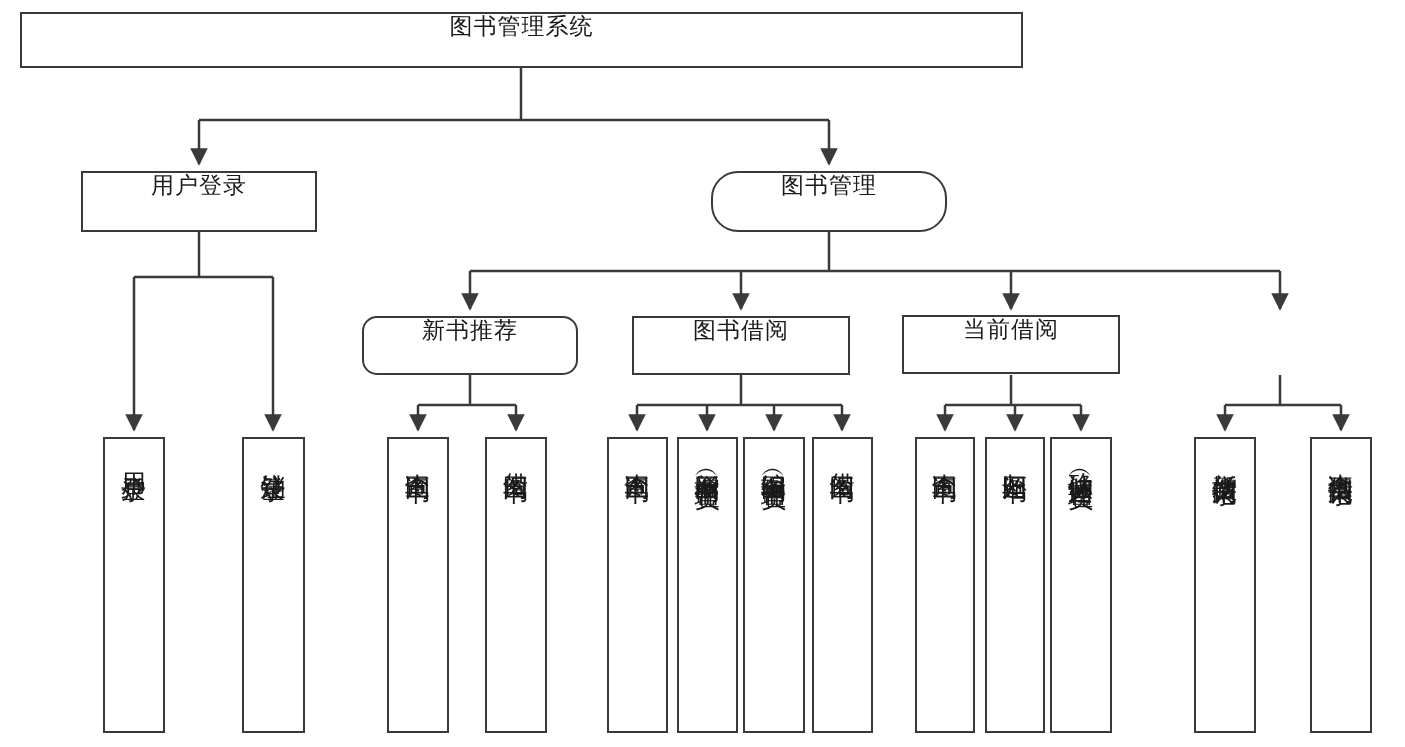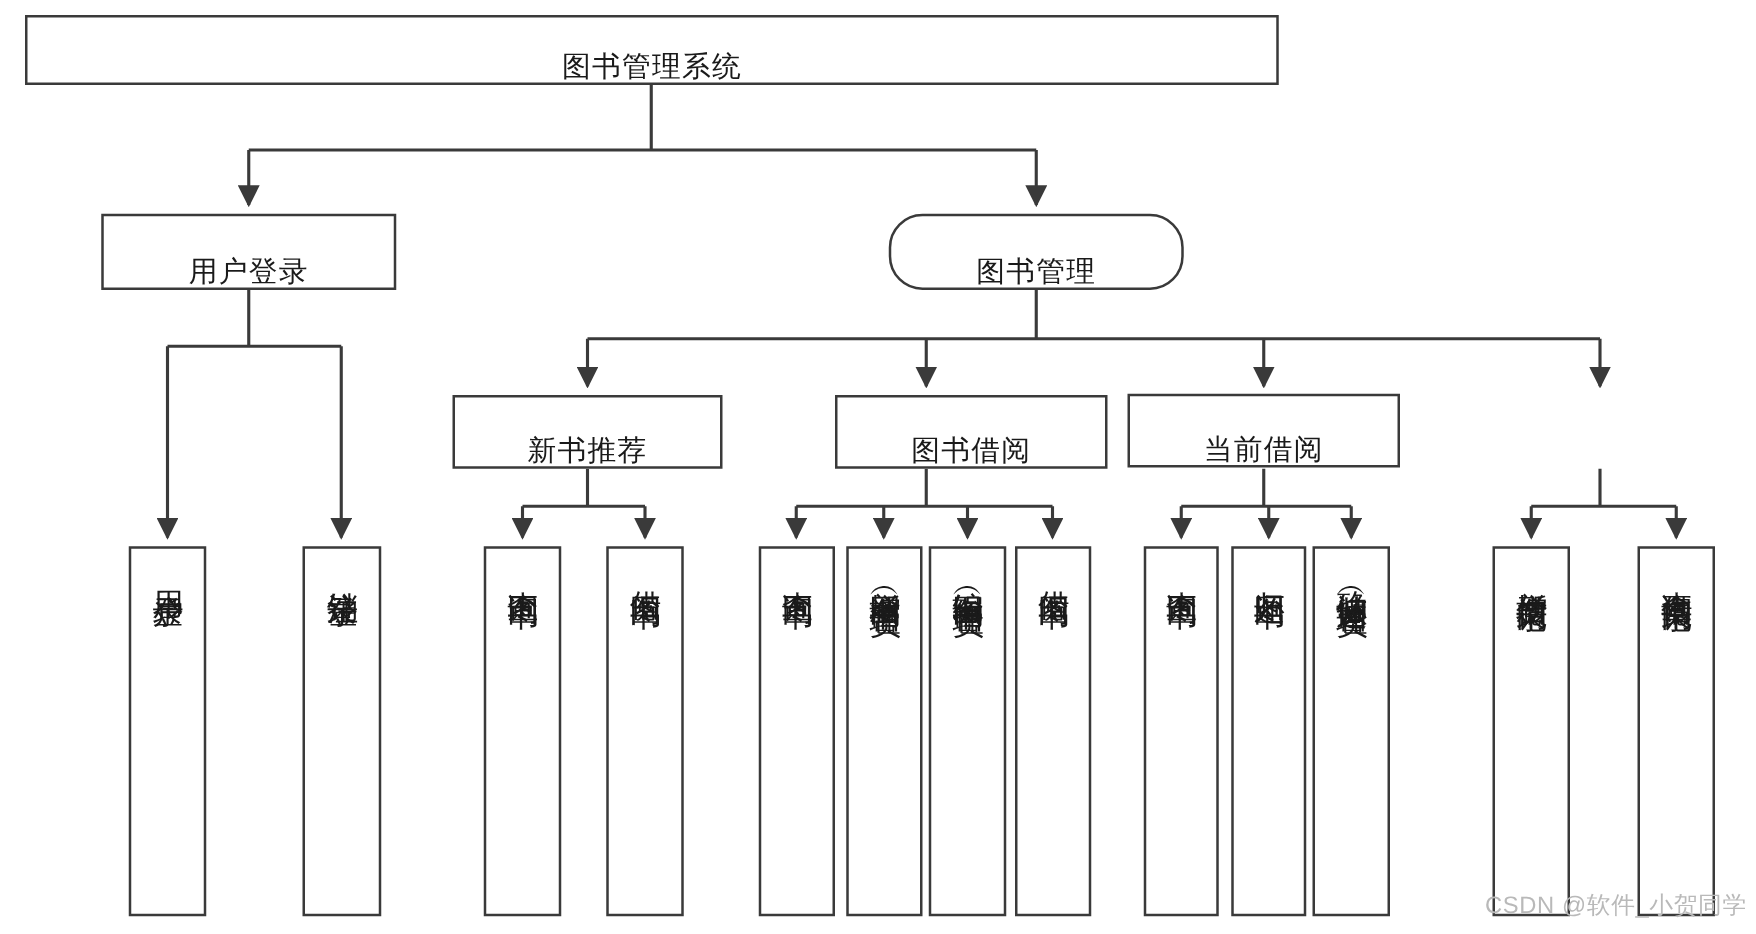--- a/index.html
+++ b/index.html
@@ -25,21 +25,21 @@
     width: 1405px;
     height: 747px;
     pointer-events: none;
   }
   .node {
     position: absolute;
     box-sizing: border-box;
     background: #ffffff;
     border: 2.5px solid #3a3a3a;
     display: flex;
-    align-items: flex-end;
+    align-items: flex-start;
     justify-content: center;
     color: #1a1a1a;
   }
   .node-h {
     font-size: 23px;
     letter-spacing: 1px;
     line-height: 1.1;
     white-space: nowrap;
   }
   .node-v {
@@ -124,24 +124,24 @@
     <span>图书管理系统</span>
   </div>
 
   <div class="node node-h" style="left:81px; top:171px; width:236px; height:61px;">
     <span>用户登录</span>
   </div>
   <div class="node node-h" style="left:711px; top:171px; width:236px; height:61px;border-radius:27px;">
     <span>图书管理</span>
   </div>
 
-  <div class="node node-h" style="left:362px; top:316px; width:216px; height:59px;">
+  <div class="node node-h" style="left:362px; top:316px; width:216px; height:59px;border-radius:15px;">
     <span>新书推荐</span>
   </div>
-  <div class="node node-h" style="left:632px; top:316px; width:218px; height:59px;margin-left:36px;">
+  <div class="node node-h" style="left:632px; top:316px; width:218px; height:59px;">
     <span>图书借阅</span>
   </div>
   <div class="node node-h" style="left:902px; top:315px; width:218px; height:59px;">
     <span>当前借阅</span>
   </div>
 
   <div class="node node-v" style="left:103px; top:437px; width:62px; height:296px;">
     <span class="vtext">用户登录</span>
   </div>
   <div class="node node-v" style="left:242px; top:437px; width:63px; height:296px;">
@@ -174,15 +174,14 @@
   <div class="node node-v" style="left:1050px; top:437px; width:62px; height:296px;">
     <span class="vtext">确认归还（管理员）</span>
   </div>
   <div class="node node-v" style="left:1194px; top:437px; width:62px; height:296px;">
     <span class="vtext">新增借阅记录</span>
   </div>
   <div class="node node-v" style="left:1310px; top:437px; width:62px; height:296px;">
     <span class="vtext">查询借阅记录</span>
   </div>
 
-  <div class="watermark">CSDN @软件_小贺同学</div>
 
 </div>
 
 </body></html>

